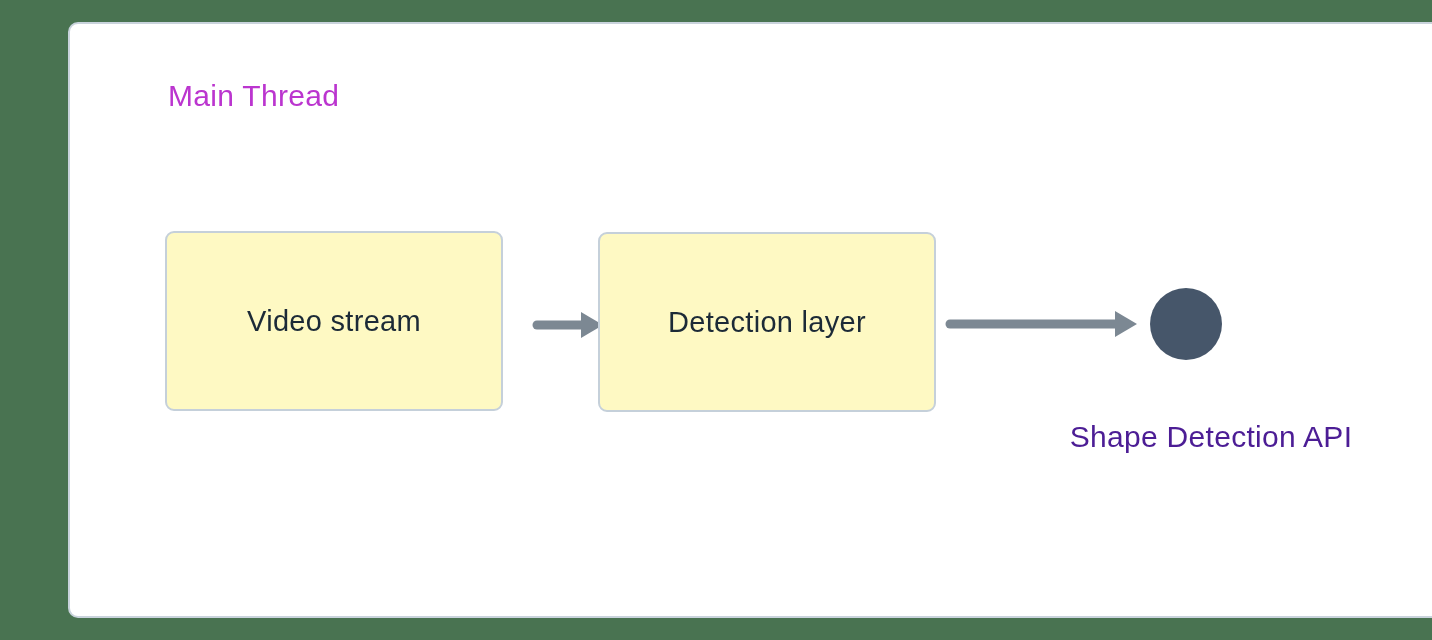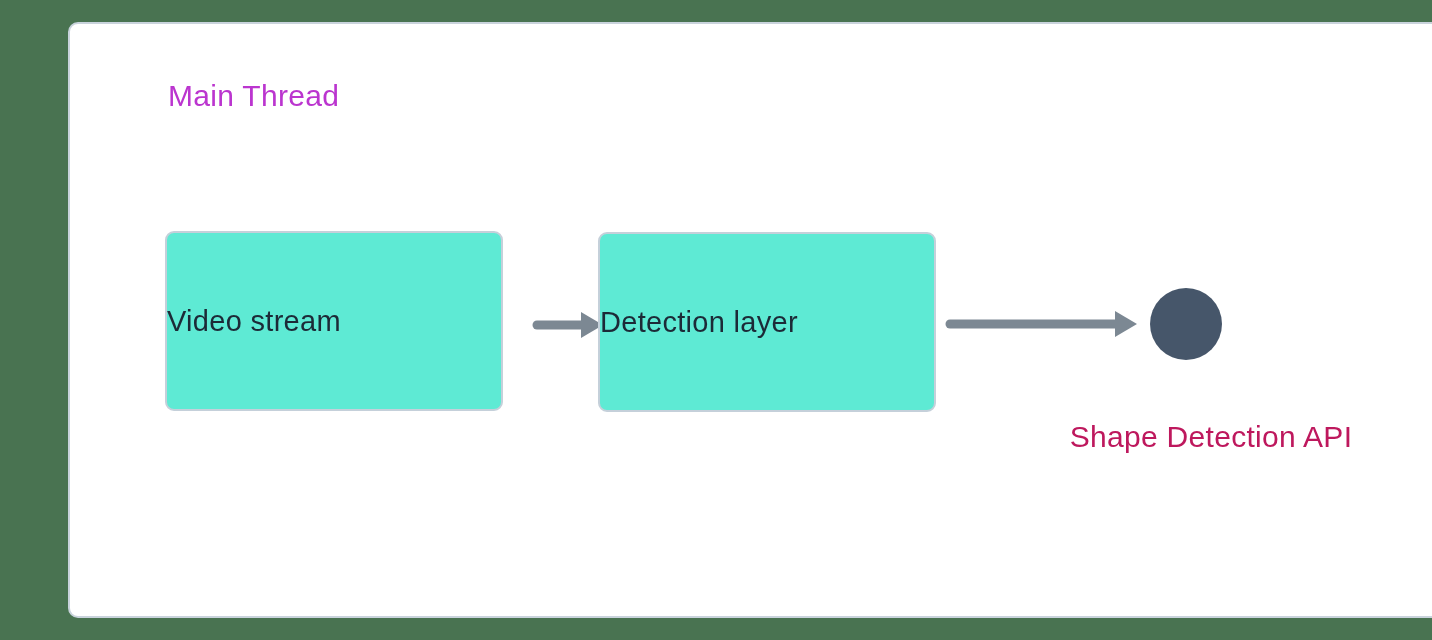--- a/index.html
+++ b/index.html
@@ -34,26 +34,26 @@
     font-size: 30px;
     font-weight: 500;
     color: #bb35cf;
     letter-spacing: 0.3px;
     white-space: nowrap;
   }
   .node {
     position: absolute;
     width: 334px;
     height: 176px;
-    background: #5eead4;
+    background: #fef9c3;
     border: 2px solid #c5d0da;
     border-radius: 9px;
     display: flex;
     align-items: center;
-    justify-content: flex-start;
+    justify-content: center;
   }
   .node .node-label {
     font-size: 29px;
     color: #1c2a37;
     letter-spacing: 0.3px;
     white-space: nowrap;
   }
   .node1 { left: 95px;  top: 207px; }
   .node2 { left: 528px; top: 208px; }
   .arrow { position: absolute; display: block; }
@@ -64,21 +64,21 @@
     left: 1078px;
     top: 262px;
     display: block;
   }
   .terminal-label {
     position: absolute;
     left: 1141px;
     top: 396px;
     transform: translateX(-50%);
     font-size: 30px;
-    color: #be185d;
+    color: #4c1d95;
     letter-spacing: 0.3px;
     white-space: nowrap;
   }
 </style>
 </head>
 <body>
 
 <div class="stage">
   <div class="panel">
 

